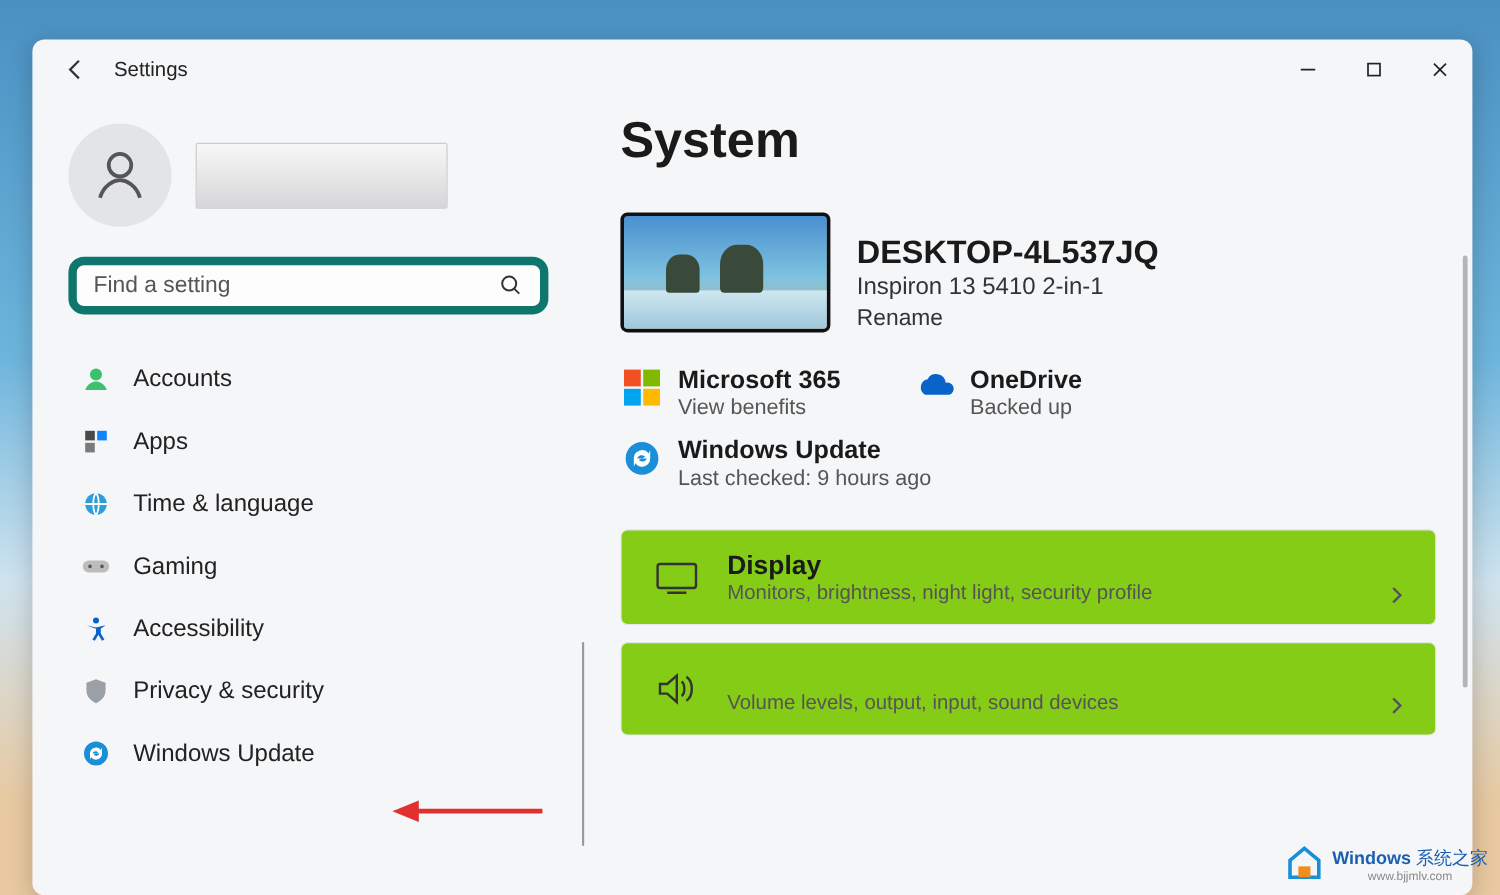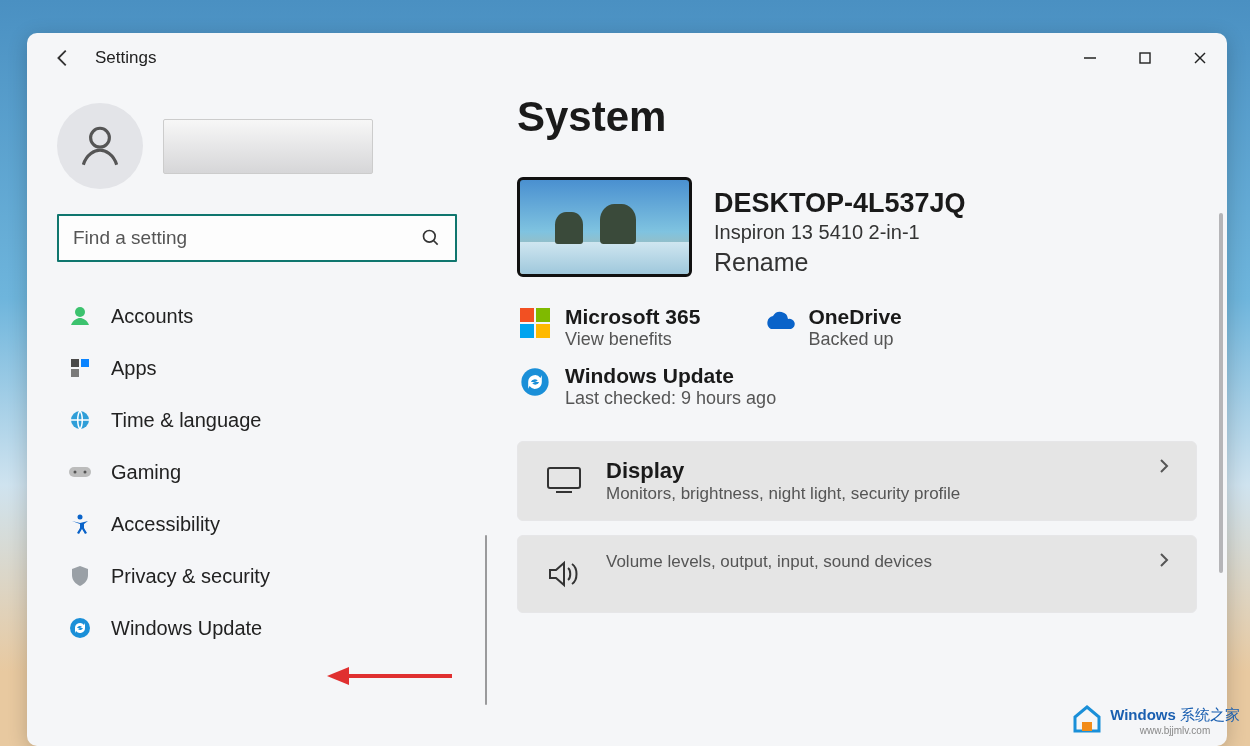--- a/index.html
+++ b/index.html
@@ -54,22 +54,22 @@
   .username {
     width:210px; height:55px;
     background: linear-gradient(to bottom,#f7f7f7,#d6d6d8);
     border:1px solid #ccc;
     border-radius:2px;
   }
   .search-box {
     display:flex; align-items:center;
     width: 400px; height:48px;
     background:#fdfdfd;
-    border:2px solid #0f766e;
-    border-radius:1px;
+    border:7px solid #0f766e;
+    border-radius:13px;
     padding:0 14px;
     margin-bottom:28px;
   }
   .search-box input {
     flex:1; border:none; outline:none; background:transparent;
     font-size:19px; color:#333;
   }
   .search-box input::placeholder { color:#555; }
   .search-box .sicon { width:20px; height:20px; }
   .nav-list { list-style:none; }
@@ -115,34 +115,34 @@
   .preview .rock2 {
     position:absolute; left:80px; bottom:30px; width:36px; height:40px;
     background:#3a4a3a; border-radius:40% 40% 10% 10%;
   }
   .preview .water {
     position:absolute; left:0; bottom:0; width:100%; height:32px;
     background:linear-gradient(to bottom,#cfe6f0,#9fc8dc);
   }
   .device-name { font-size:27px; font-weight:600; color:#1a1a1a; }
   .device-model { font-size:20px; color:#333; margin-top:2px; }
-  .rename-link { font-size:25px; color:#333; margin-top:4px; }
+  .rename-link { font-size:19px; color:#333; margin-top:4px; }
   .status-grid { display:flex; flex-wrap:wrap; gap:14px 60px; margin-bottom:32px; }
   .status-item { display:flex; align-items:flex-start; }
   .status-icon { width:36px; height:36px; margin-right:12px; display:flex; align-items:center; justify-content:center; }
   .status-title { font-size:21px; font-weight:600; color:#1a1a1a; }
   .status-sub { font-size:18px; color:#555; }
   .section-card {
-    background:#e5e5e5;
+    background:#84cc16;
     border:1px solid #e6e6e8;
     border-radius:6px;
     padding:16px 24px;
     margin-bottom:14px;
     display:flex;
-    align-items:flex-start;
+    align-items:flex-end;
   }
   .section-icon { width:44px; height:44px; display:flex; align-items:center; justify-content:center; margin-right:20px; }
   .section-info { flex:1; }
   .section-title { font-size:22px; font-weight:600; color:#1a1a1a; }
   .section-desc { font-size:17px; color:#555; }
   .chev { width:16px; height:16px; }
   .main-scroll {
     position:absolute; right:4px; top:130px; width:4px; height:360px;
     background:#b5b5b8; border-radius:3px;
   }

